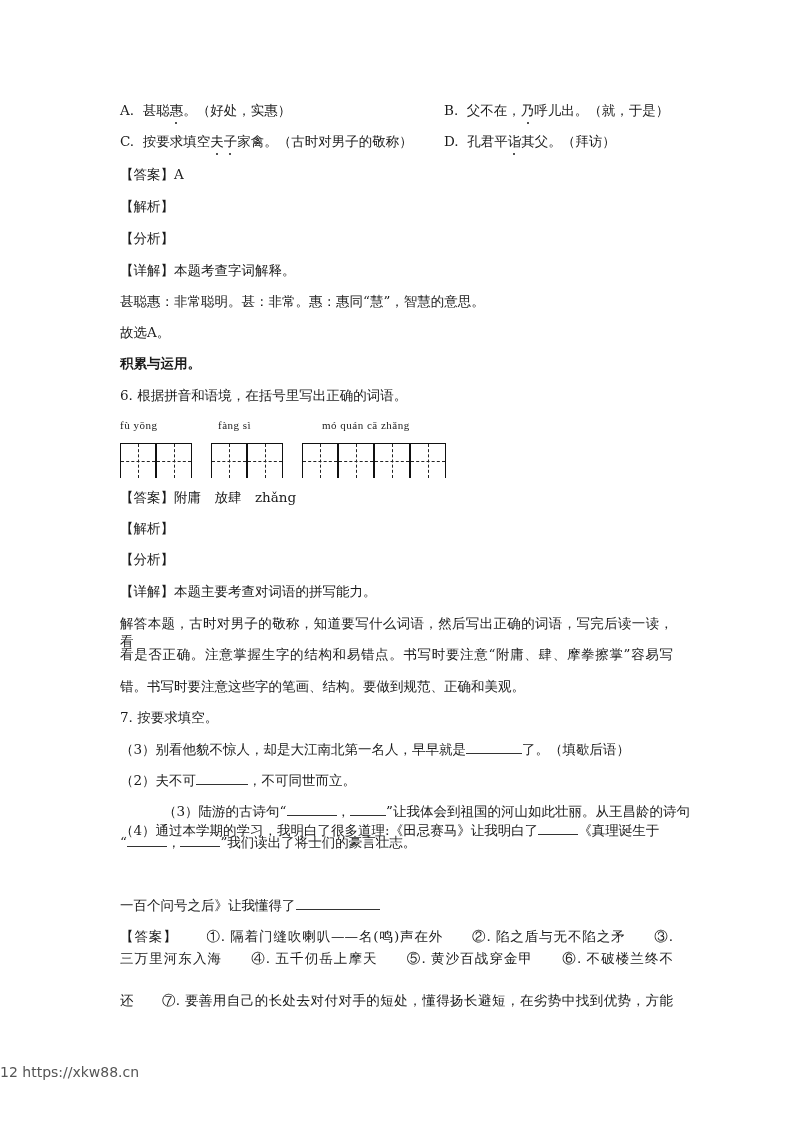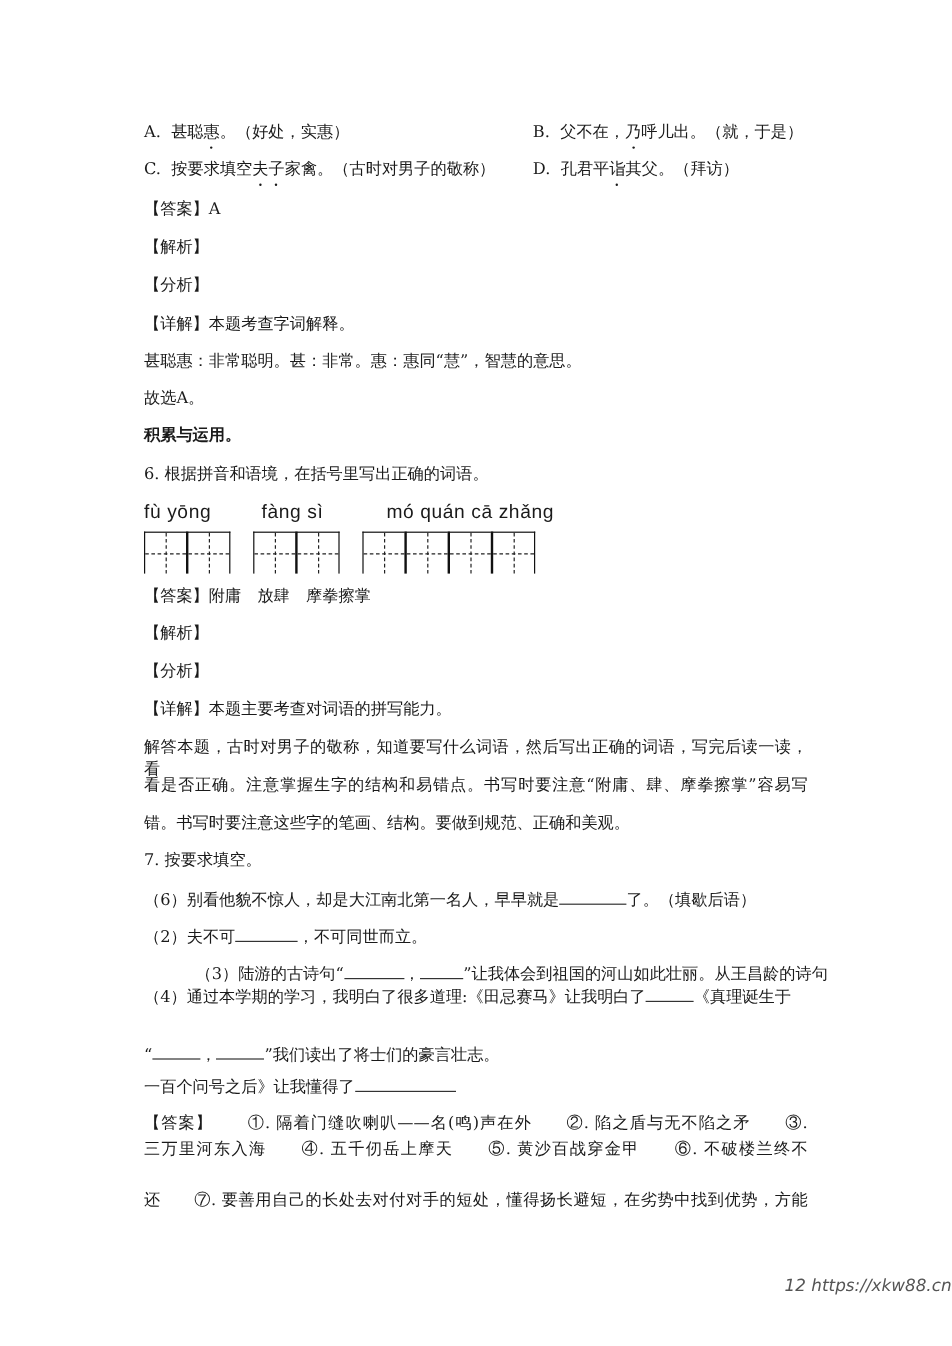--- a/index.html
+++ b/index.html
@@ -10,34 +10,34 @@
   }
   .line { position: absolute; left: 120px; white-space: nowrap; line-height: 18px; }
   .col-b { left: 444px; }
   .em { position: relative; display: inline-block; }
   .em::after {
     content: ""; position: absolute; left: 50%; bottom: -5px;
     width: 2px; height: 2px; margin-left: -1px; background: #1a1a1a; border-radius: 50%;
   }
   .bold { font-weight: bold; font-family: "DejaVu Sans", "Liberation Sans", sans-serif; }
   .blank { display: inline-block; border-bottom: 1px solid #333; height: 14px; vertical-align: baseline; }
-  .pinyin { position: absolute; top: 419px; font-size: 16px; font-family: Liberation Sans, sans-serif; letter-spacing: 0.5px; }
+  .pinyin { position: absolute; top: 419px; font-size: 11px; font-family: Liberation Serif, serif; letter-spacing: 0.5px; }
   .grid { position: absolute; top: 443px; height: 34px; display: flex; }
   .cell {
     width: 34px; height: 34px; position: relative;
     border-top: 1.2px solid #111; border-left: 1.2px solid #111;
   }
   .cell.word-start { border-left: 2.5px solid #111; }
   .cell.last { border-right: 1.2px solid #111; }
   .cell .h { position: absolute; left: 0; right: 0; top: 50%; border-top: 1px dashed #222; }
   .cell .v { position: absolute; top: 0; bottom: 0; left: 50%; border-left: 1px dashed #222; }
   .justify { width: 553px; white-space: normal; text-align: justify; text-align-last: justify; }
   .footer {
-    position: absolute; left: 0; width: 793px; top: 1064px; text-align: right;
-    font-family: "DejaVu Sans", "Liberation Sans", sans-serif; font-size: 14px; color: #555; font-style: italic;
+    position: absolute; left: 0; width: 793px; top: 1064px; text-align: left;
+    font-family: "DejaVu Sans", "Liberation Sans", sans-serif; font-size: 14px; color: #555;
   }
 </style>
 </head>
 <body>
 
 <div class="line" style="top:101px;">
   <span>A.</span>&nbsp;
   <span>甚聪</span><span class="em">惠</span><span>。（好处，实惠）</span>
 </div>
 <div class="line col-b" style="top:101px;text-align:right;">
@@ -100,40 +100,40 @@
   <div class="cell word-start">
       <div class="h"></div>
       <div class="v"></div>
     </div>
   <div class="cell word-start last">
       <div class="h"></div>
       <div class="v"></div>
     </div>
 </div>
 
-<div class="line" style="top:488px;">【答案】附庸　放肆　摩拳擦掌</div>
+<div class="line" style="top:488px;">【答案】附庸　放肆　zhǎng</div>
 <div class="line" style="top:519px;">【解析】</div>
 <div class="line" style="top:550px;">【分析】</div>
 <div class="line" style="top:582px;">【详解】本题主要考查对词语的拼写能力。</div>
 <div class="line justify" style="top:614px;">解答本题，古时对男子的敬称，知道要写什么词语，然后写出正确的词语，写完后读一读，看</div>
 <div class="line justify" style="top:645px;">看是否正确。注意掌握生字的结构和易错点。书写时要注意“附庸、肆、摩拳擦掌”容易写</div>
 <div class="line" style="top:677px;">错。书写时要注意这些字的笔画、结构。要做到规范、正确和美观。</div>
 
 <div class="line" style="top:708px;">7. 按要求填空。</div>
 
 <div class="line" style="top:739px;">
-  <span>（6）别看他貌不惊人，却是大江南北第一名人，早早就是</span><span class="blank" style="width:56px;"></span><span>了。（填歇后语）</span>
+  <span>（3）别看他貌不惊人，却是大江南北第一名人，早早就是</span><span class="blank" style="width:56px;"></span><span>了。（填歇后语）</span>
 </div>
 <div class="line" style="top:770px;">
   <span>（2）夫不可</span><span class="blank" style="width:52px;"></span><span>，不可同世而立。</span>
 </div>
 <div class="line" style="top:801px;margin-left:43px;">
   <span>（3）陆游的古诗句“</span><span class="blank" style="width:50px;"></span><span>，</span><span class="blank" style="width:36px;"></span><span>”让我体会到祖国的河山如此壮丽。从王昌龄的诗句</span>
 </div>
-<div class="line" style="top:868px;">
+<div class="line" style="top:832px;">
   <span>“</span><span class="blank" style="width:40px;"></span><span>，</span><span class="blank" style="width:40px;"></span><span>”我们读出了将士们的豪言壮志。</span>
 </div>
 <div class="line" style="top:820px;">
   <span>（4）通过本学期的学习，我明白了很多道理:《田忌赛马》让我明白了</span><span class="blank" style="width:40px;"></span><span>《真理诞生于</span>
 </div>
 <div class="line" style="top:895px;">
   <span>一百个问号之后》让我懂得了</span><span class="blank" style="width:84px;"></span>
 </div>
 
 <div class="line justify" style="top:927px;">【答案】　　①. 隔着门缝吹喇叭——名(鸣)声在外　　②. 陷之盾与无不陷之矛　　③.</div>

